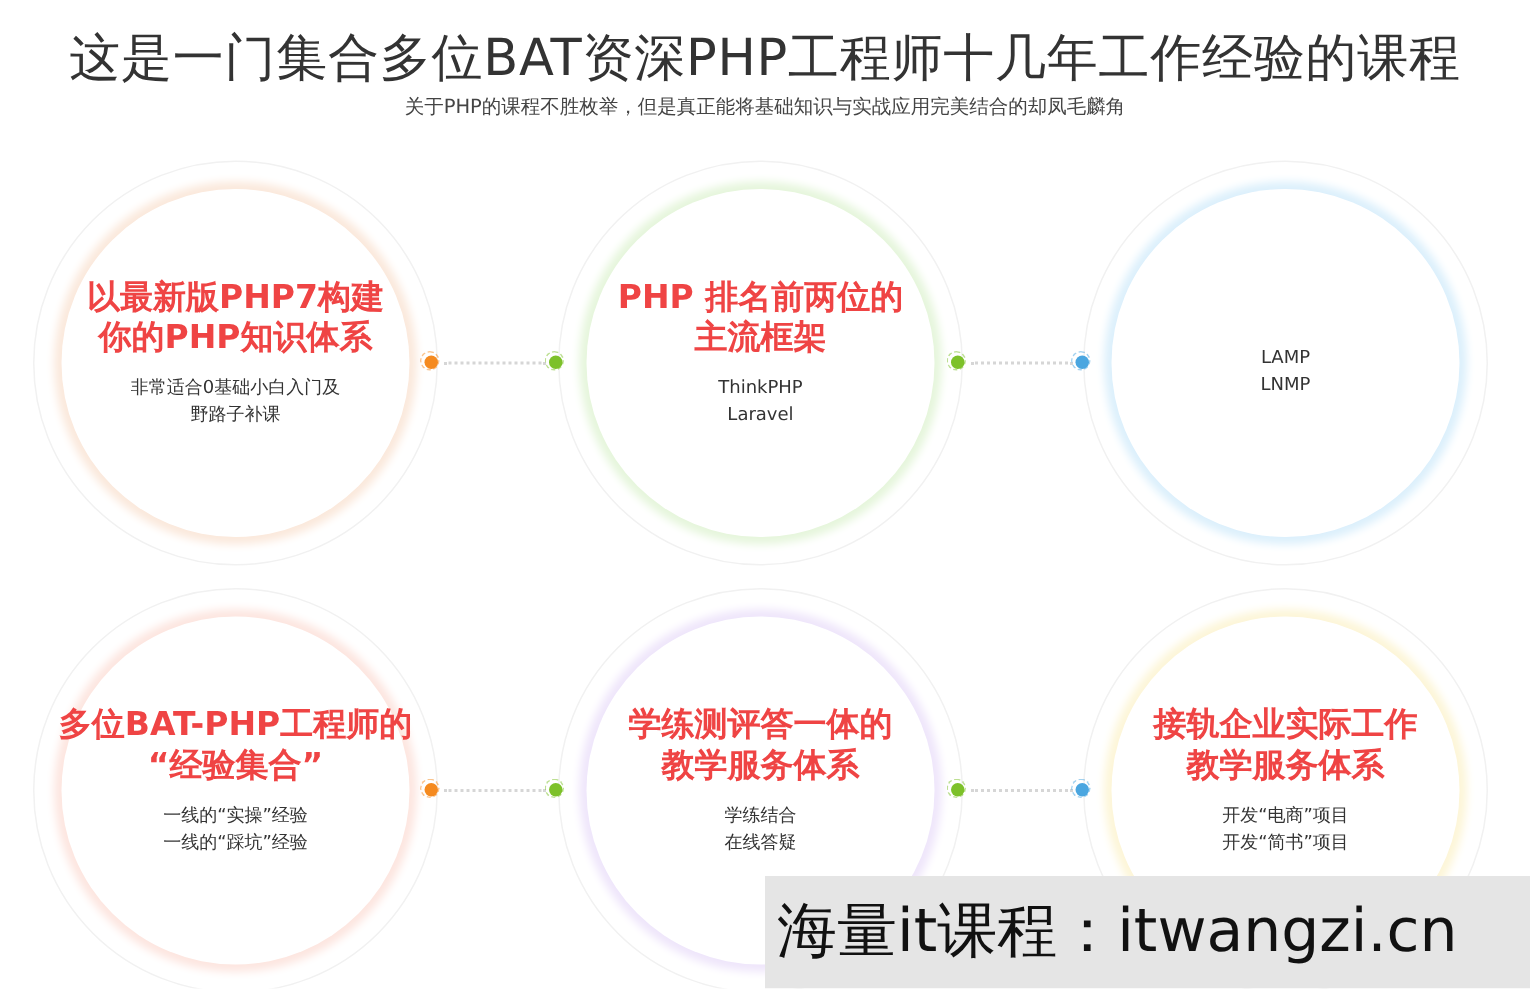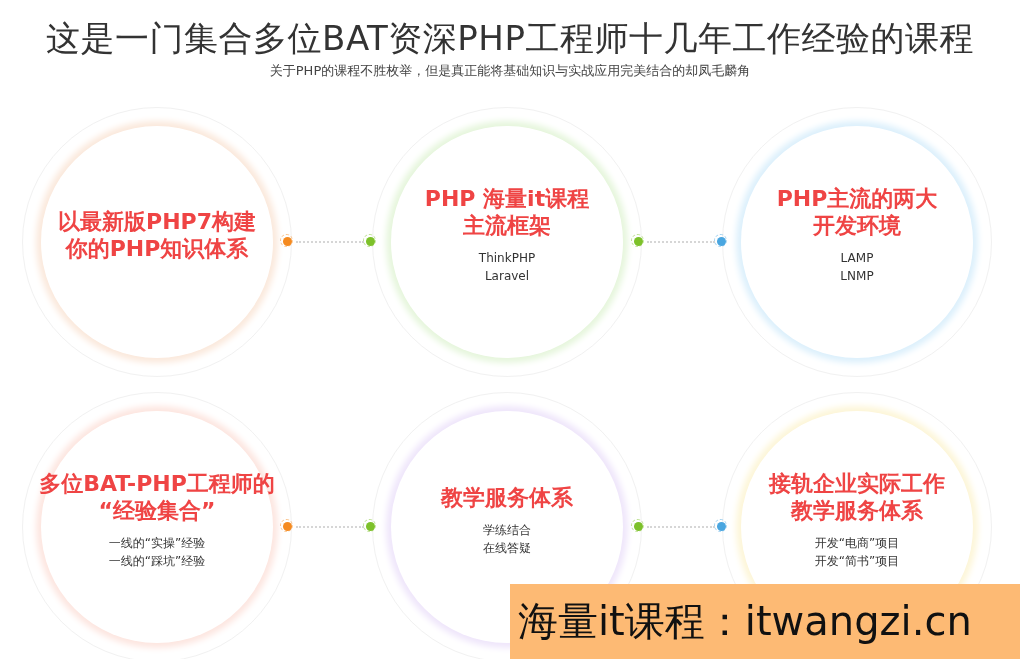--- a/index.html
+++ b/index.html
@@ -40,62 +40,62 @@
   }
   .dot::before {
     content:""; position:absolute; left:-3px; top:-3px; width:13px; height:13px;
     border-radius:50%; border:1px dashed currentColor; box-sizing:border-box; opacity:0.5;
   }
   .connector {
     position:absolute; height:0; border-top:2px dotted #d6d6d6;
   }
   .watermark {
     position:absolute; left:510px; top:584px; width:510px; height:75px;
-    background:#fdba74; color:#111; font-size:40px; line-height:75px;
+    background:#e5e5e5; color:#111; font-size:40px; line-height:75px;
     padding-left:8px; box-sizing:border-box; white-space:nowrap;
     font-family:"DejaVu Sans", sans-serif;
   }
 </style>
 </head>
 <body>
 
 <div class="title">这是一门集合多位BAT资深PHP工程师十几年工作经验的课程</div>
 <div class="subtitle">关于PHP的课程不胜枚举，但是真正能将基础知识与实战应用完美结合的却凤毛麟角</div>
 
 <div class="circle" style="left:22px; top:107px;">
   <div class="inner" style="box-shadow:0 0 6px 5px #fbe9dc;"></div>
   <div class="text-wrap">
     <div class="heading">
       <div>以最新版PHP7构建</div>
       <div>你的PHP知识体系</div>
     </div>
+    <div class="desc">
+      <div>非常适合0基础小白入门及</div>
+      <div>野路子补课</div>
+    </div>
   </div>
 </div>
 
 <div class="circle" style="left:372px; top:107px;">
   <div class="inner" style="box-shadow:0 0 6px 5px #e6f6dc;"></div>
   <div class="text-wrap">
     <div class="heading">
-      <div>PHP 海量it课程</div>
+      <div>PHP 排名前两位的</div>
       <div>主流框架</div>
     </div>
     <div class="desc">
       <div>ThinkPHP</div>
       <div>Laravel</div>
     </div>
   </div>
 </div>
 
 <div class="circle" style="left:722px; top:107px;">
   <div class="inner" style="box-shadow:0 0 6px 5px #dcf0fc;"></div>
   <div class="text-wrap">
-    <div class="heading">
-      <div>PHP主流的两大</div>
-      <div>开发环境</div>
-    </div>
     <div class="desc">
       <div>LAMP</div>
       <div>LNMP</div>
     </div>
   </div>
 </div>
 
 <div class="dot" style="left:283px; top:237px; background:#f58a1f; color:#f58a1f;"></div>
 <div class="connector" style="left:296px; top:241px; width:68px;"></div>
 <div class="dot" style="left:366px; top:237px; background:#7dc12a; color:#7dc12a;"></div>
@@ -114,20 +114,21 @@
       <div>一线的“实操”经验</div>
       <div>一线的“踩坑”经验</div>
     </div>
   </div>
 </div>
 
 <div class="circle" style="left:372px; top:392px;">
   <div class="inner" style="box-shadow:0 0 6px 5px #efe6fb;"></div>
   <div class="text-wrap">
     <div class="heading">
+      <div>学练测评答一体的</div>
       <div>教学服务体系</div>
     </div>
     <div class="desc">
       <div>学练结合</div>
       <div>在线答疑</div>
     </div>
   </div>
 </div>
 
 <div class="circle" style="left:722px; top:392px;">

